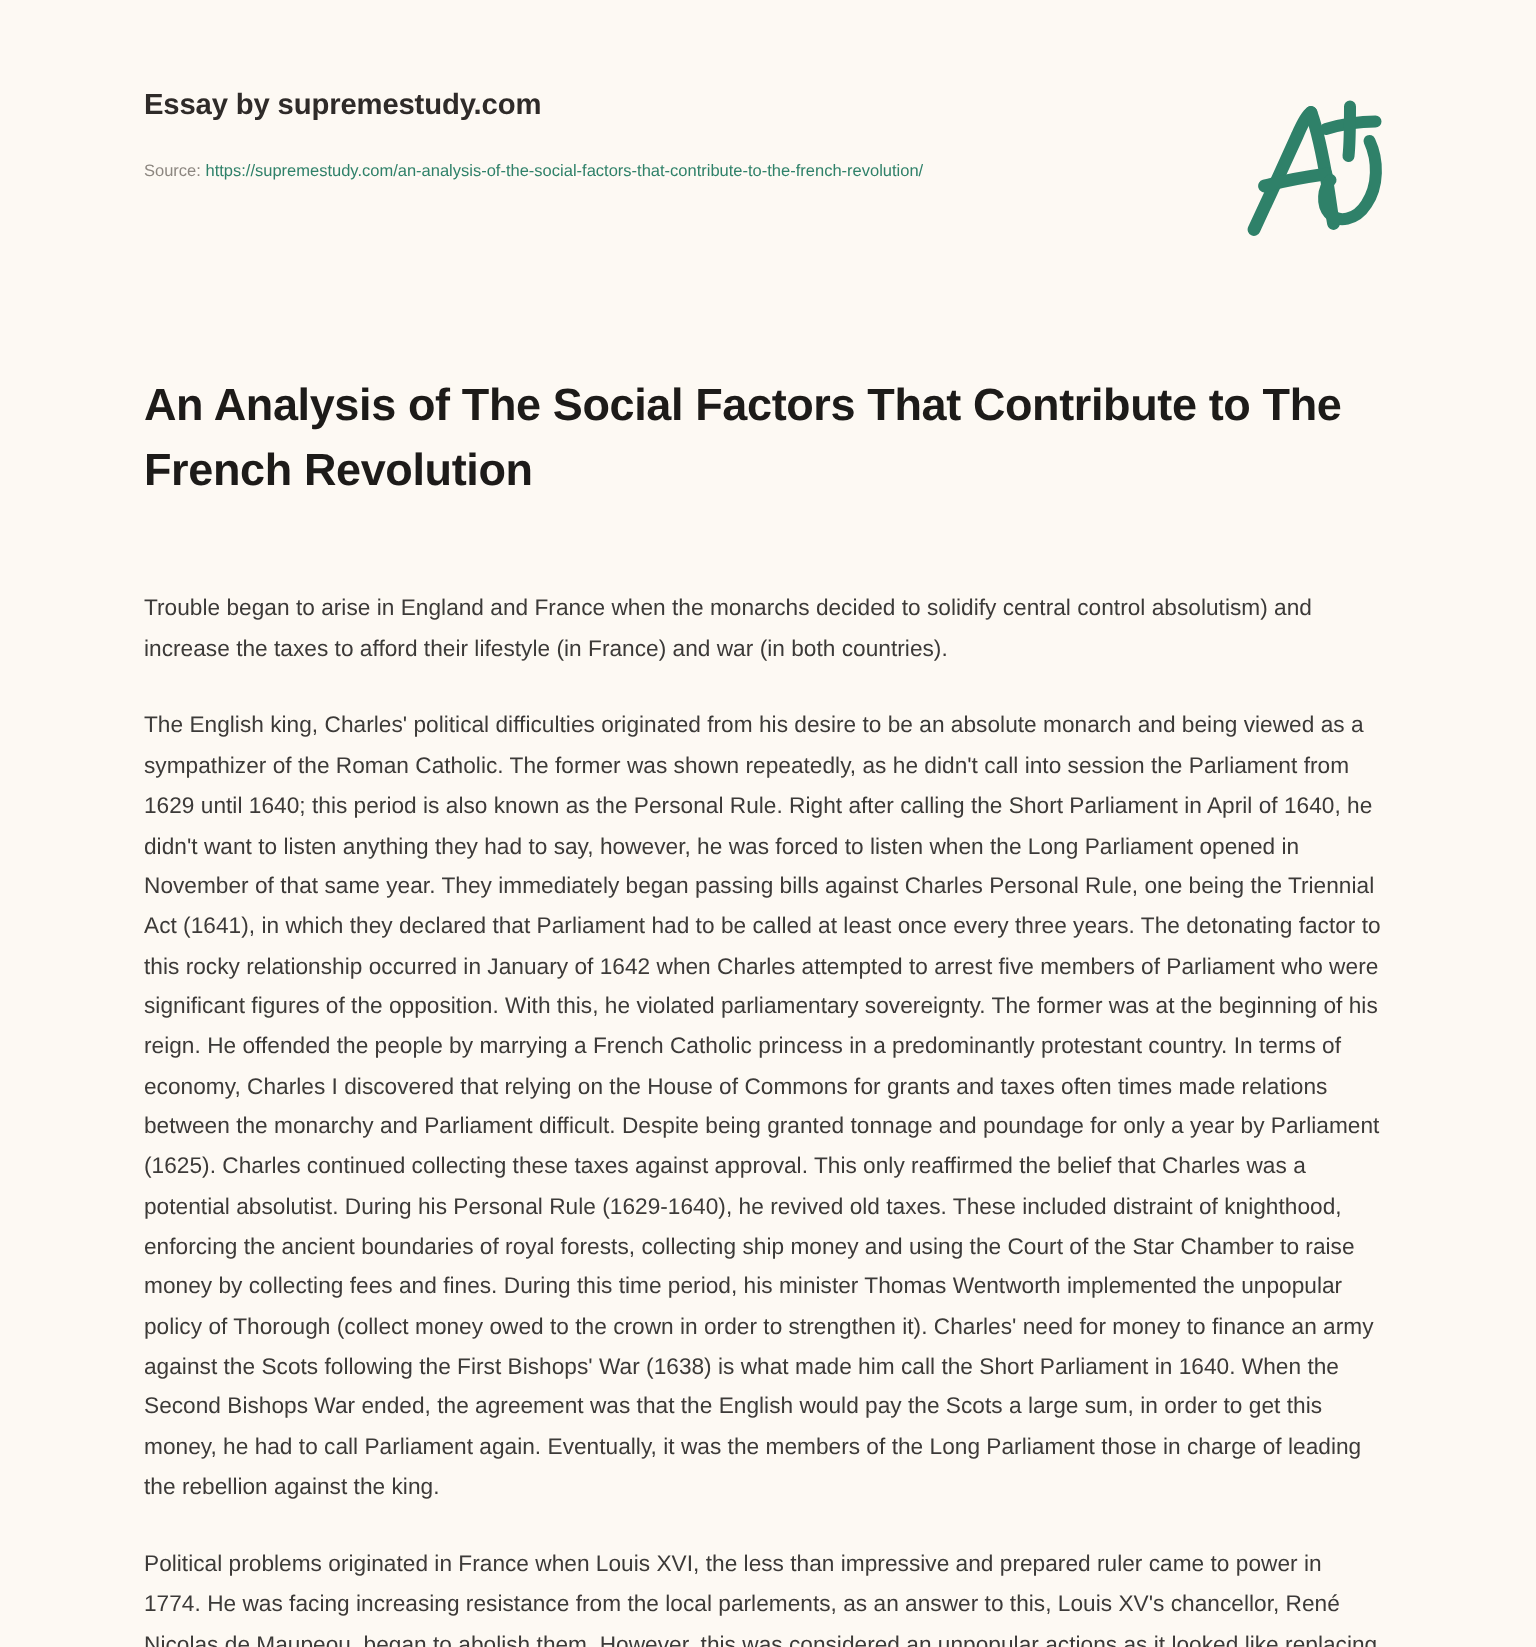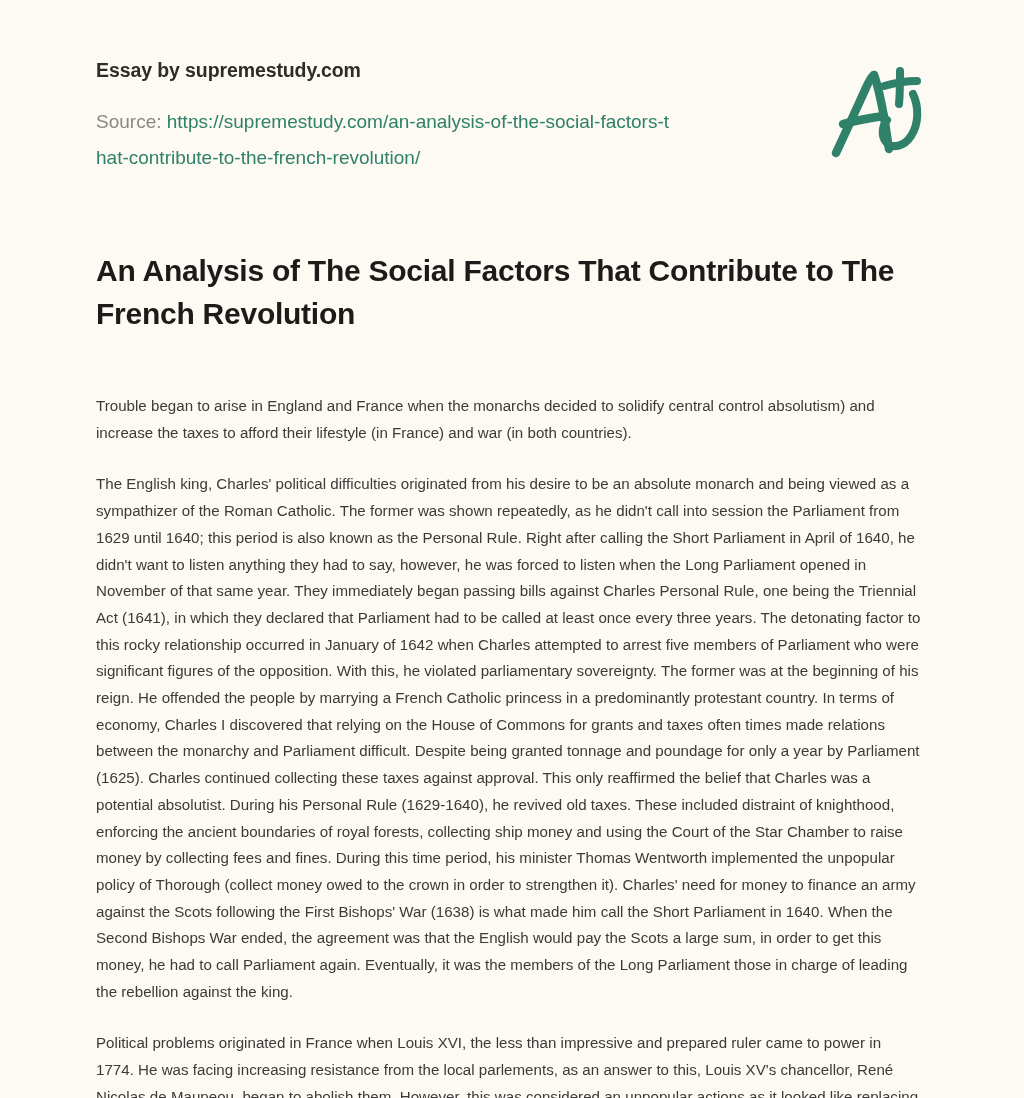--- a/index.html
+++ b/index.html
@@ -51,21 +51,21 @@
     font-weight: bold;
     color: #2f2b29;
     letter-spacing: -0.1px;
     line-height: 1.25;
     margin: 0 0 22px 0;
     white-space: nowrap;
   }
 
   .source-line {
     font-family: "Liberation Sans", sans-serif;
-    font-size: 19px;
+    font-size: 11px;
     line-height: 1.85;
     color: #8d8780;
     margin: 0;
     max-width: 580px;
     word-break: break-all;
   }
 
   .source-label {
     color: #8d8780;
   }

